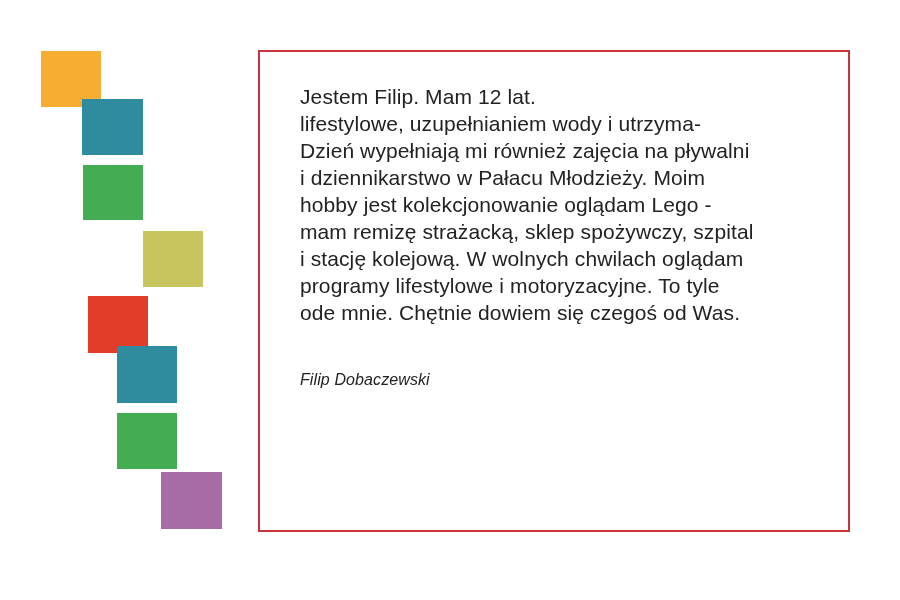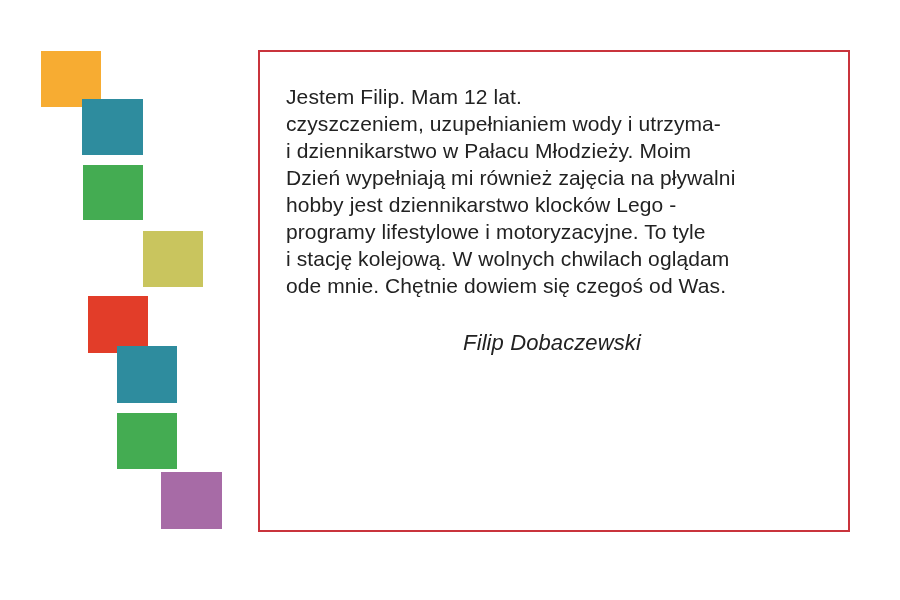--- a/index.html
+++ b/index.html
@@ -21,38 +21,37 @@
   .sq6{left:117px; top:346px; width:60px; height:57px;}
   .sq7{left:117px; top:413px; width:60px; height:56px;}
   .sq8{left:161px; top:472px; width:61px; height:57px;}
   
   .bio-box{
     position:absolute;
     left:258px; top:50px;
     width:592px; height:482px;
     box-sizing:border-box;
     border:2.5px solid #C9343C;
-    padding:31px 30px 0 26px;
+    padding:31px 30px 0 40px;
     background:#ffffff;
   }
   .bio-text .line{
     font-size:21px;
     line-height:27px;
     color:#222222;
     letter-spacing:0.1px;
     white-space:nowrap;
   }
   .signature{
-    margin-top:30px;
-    font-size:22px;
+    margin-top:40px;
+    font-size:16px;
     line-height:27px;
     font-style:italic;
     color:#222222;
     letter-spacing:0.1px;
-    text-align:center;
   }
 </style>
 </head>
 <body>
 
 <div class="canvas">
 
   <div>
     <div class="sq sq1" style="background: rgb(247, 172, 50);"></div>
     <div class="sq sq2" style="background: rgb(46, 140, 158);"></div>
@@ -60,24 +59,25 @@
     <div class="sq sq4" style="background: rgb(201, 197, 94);"></div>
     <div class="sq sq5" style="background: rgb(226, 61, 41);"></div>
     <div class="sq sq6" style="background: rgb(46, 140, 158);"></div>
     <div class="sq sq7" style="background: rgb(68, 172, 82);"></div>
     <div class="sq sq8" style="background: rgb(167, 107, 166);"></div>
   </div>
 
   <div class="bio-box" style="border-color: rgb(201, 52, 60); color: rgb(34, 34, 34);">
     <div class="bio-text">
       <div class="line">Jestem Filip. Mam 12 lat.</div>
-      <div class="line">czyszczeniem, uzupełnianiem wody i utrzyma-</div>
+      <div class="line">lifestylowe, uzupełnianiem wody i utrzyma-</div>
+      <div class="line">Dzień wypełniają mi również zajęcia na pływalni</div>
       <div class="line">i dziennikarstwo w Pałacu Młodzieży. Moim</div>
-      <div class="line">Dzień wypełniają mi również zajęcia na pływalni</div>
-      <div class="line">hobby jest dziennikarstwo klocków Lego -</div>
+      <div class="line">hobby jest kolekcjonowanie oglądam Lego -</div>
+      <div class="line">mam remizę strażacką, sklep spożywczy, szpital</div>
+      <div class="line">i stację kolejową. W wolnych chwilach oglądam</div>
       <div class="line">programy lifestylowe i motoryzacyjne. To tyle</div>
-      <div class="line">i stację kolejową. W wolnych chwilach oglądam</div>
       <div class="line">ode mnie. Chętnie dowiem się czegoś od Was.</div>
     </div>
     <div class="signature">Filip Dobaczewski</div>
   </div>
 
 </div>
 
 </body></html>

